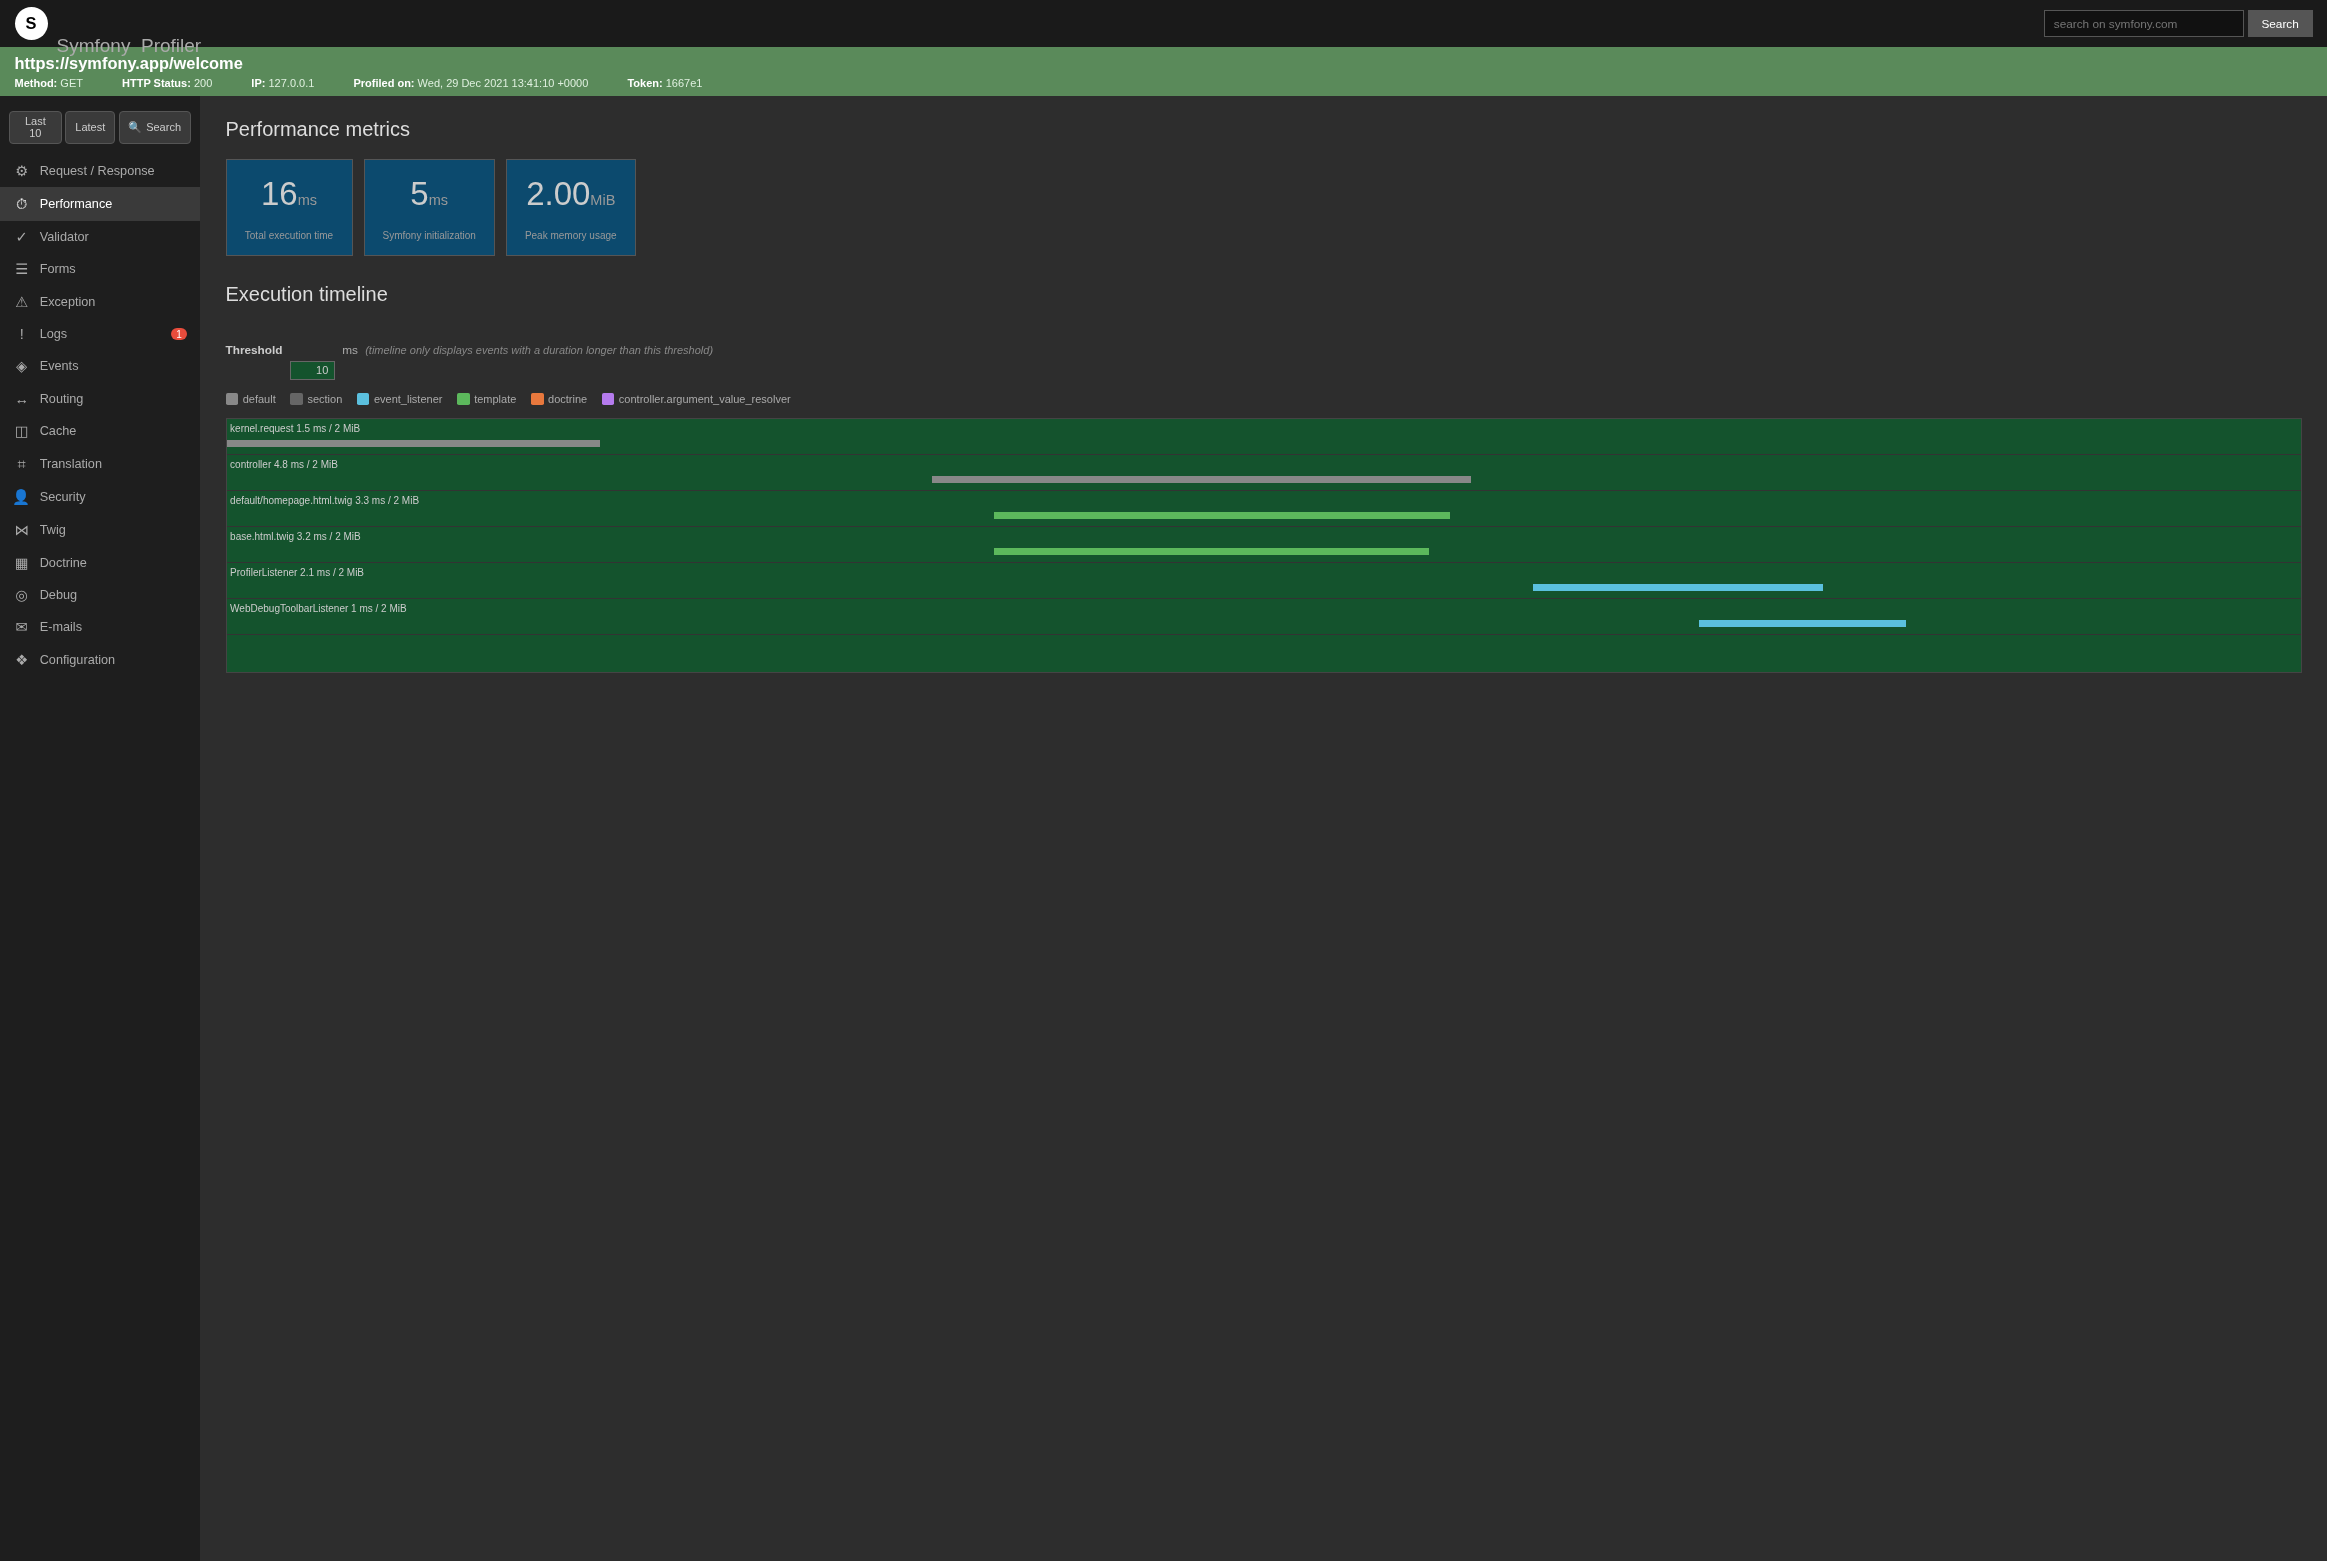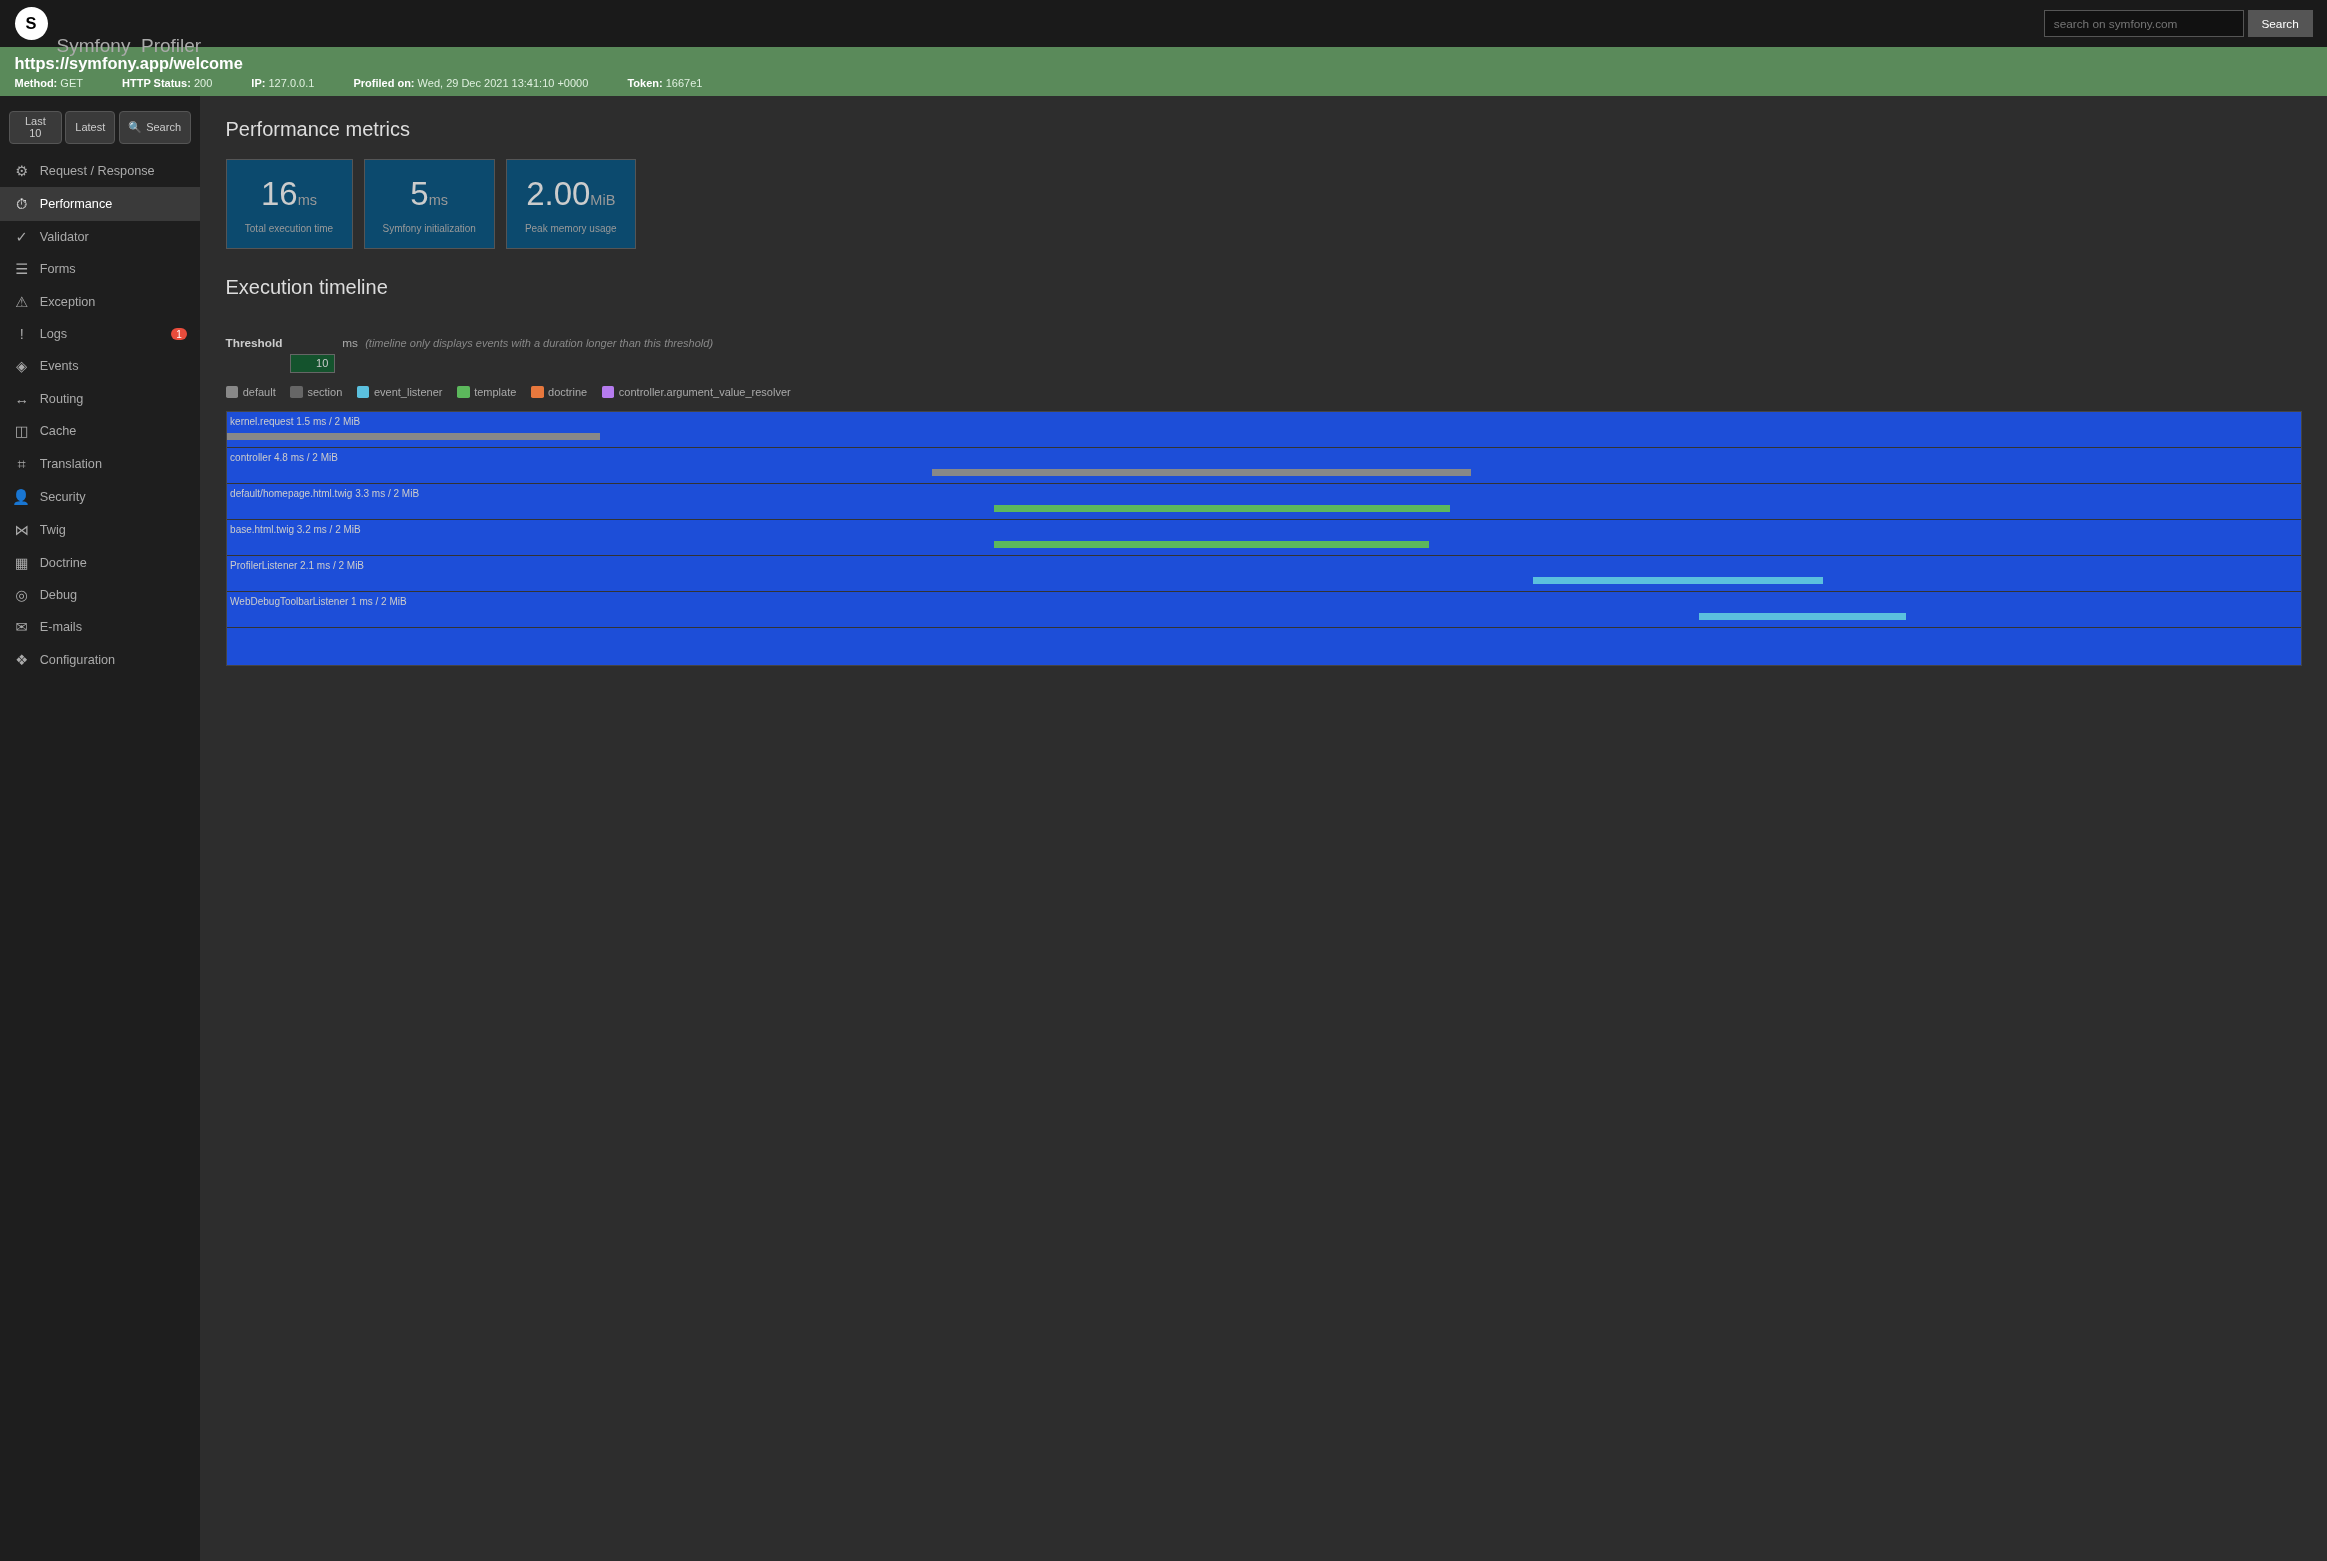--- a/index.html
+++ b/index.html
@@ -118,21 +118,21 @@
     .metrics-row { display: flex; gap: 11px; margin-bottom: 27px; }
     .metric-card {
       background: #0c4a6e;
       border: 0.9px solid #555;
       padding: 14.5px 18px;
       min-width: 127px;
       text-align: center;
     }
     .metric-value { font-size: 33px; color: #ccc; }
     .metric-value .unit { font-size: 14.5px; color: #999; }
-    .metric-label { font-size: 10px; color: #999; margin-top: 10px; }
+    .metric-label { font-size: 10px; color: #999; margin-top: 17px; }
 
     
     .timeline-title { font-size: 20px; color: #ddd; font-weight: normal; margin-bottom: 14.5px; }
     .threshold-row {
       display: flex; align-items: center; gap: 7.3px; margin-bottom: 12.7px; color: #aaa; font-size: 11.8px;
     }
     .threshold-row strong { color: #ccc; }
     .threshold-input {
       background: #14532d;
       border: 0.9px solid #666;
@@ -145,21 +145,21 @@
     }
     .threshold-note { color: #888; font-style: italic; font-size: 11px; }
 
     
     .legend { display: flex; gap: 14.5px; flex-wrap: wrap; margin-bottom: 12.7px; align-items: center; }
     .legend-item { display: flex; align-items: center; gap: 4.5px; font-size: 11px; color: #aaa; }
     .legend-dot { width: 12.7px; height: 12.7px; border-radius: 1.8px; }
 
     
     .timeline-area {
-      background: #1d4ed8;
+      background: #14532d;
       border: 0.9px solid #444;
       position: relative;
       min-height: 255px;
       overflow: hidden;
     }
     .timeline-row {
       position: relative;
       height: 36px;
       border-bottom: 0.9px solid #333;
       display: flex;

